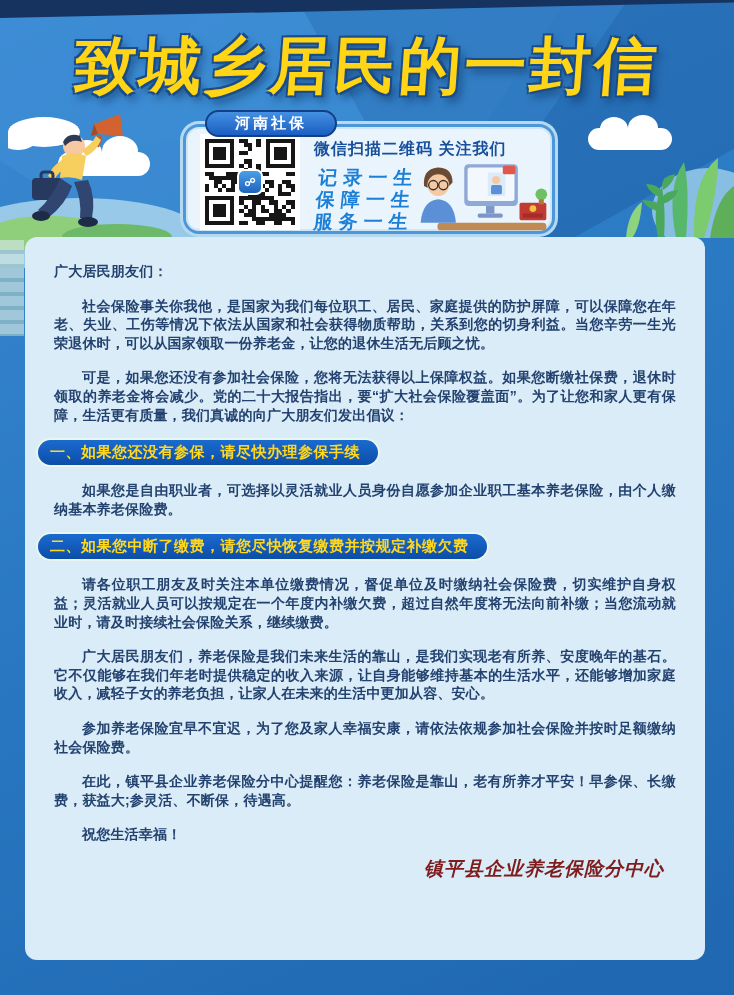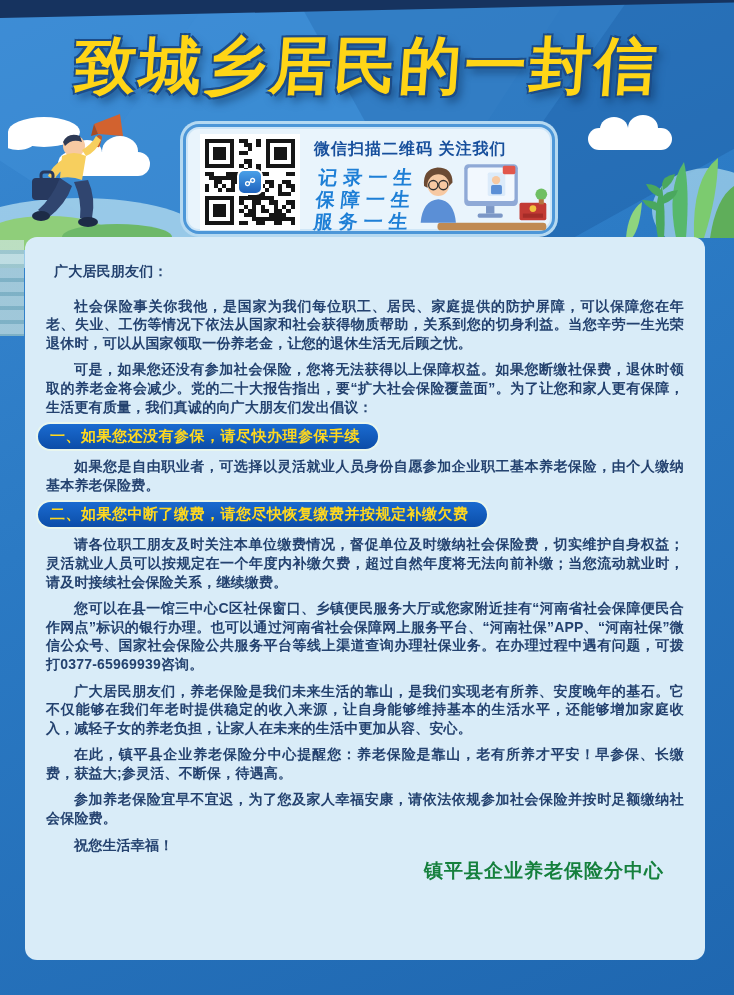--- a/index.html
+++ b/index.html
@@ -63,30 +63,30 @@
   .slogans{position:absolute;left:130px;top:40px;transform:skewX(-6deg);}
   .slogan{font-size:19px;line-height:22px;font-weight:900;color:#1e7fd6;letter-spacing:6px;white-space:nowrap;}
   .operator{position:absolute;right:4px;top:32px;width:134px;height:74px;}
   
   .content{
     position:absolute;z-index:2;left:25px;top:237px;width:680px;height:723px;
     background:#d9ecf8;border-radius:12px;padding:9px 13px 6px 13px;overflow:hidden;
     color:#24426f;font-size:14px;line-height:18.6px;font-weight:600;
     letter-spacing:.2px;text-align:justify;
   }
-  .para{margin:8px;text-indent:2em;}
+  .para{margin:16px;text-indent:2em;}
   .salutation{margin:16px;text-indent:0;}
   .pill{
     width:fit-content;background:linear-gradient(#1a6bd0,#0c4da8);
     color:#ffd81e;font-weight:bold;font-size:15px;line-height:20px;
     padding:2px 18px 3px 12px;border-radius:999px;margin:2px 0;
     box-shadow:0 0 0 2px rgba(235,248,235,.85);letter-spacing:.5px;
   }
   .signature{margin:2px 28px 0 0;text-align:right;text-indent:0;
-    font-size:19px;font-weight:900;color:#15803d;letter-spacing:1px;}
+    font-size:19px;font-weight:900;color:#7f1d1d;letter-spacing:1px;font-style:italic;}
   svg{display:block;}
 </style>
 </head>
 <body>
 
 <div class="poster">
 
   <div class="deco diag1"></div>
   <div class="deco diag2"></div>
   <div class="deco diag3"></div>
@@ -131,20 +131,21 @@
         <path d="M56 84 q-14 -2 -20 -12 q14 0 20 6 Z"></path>
         <path d="M57 62 q10 -6 12 -16 q-12 2 -13 10 Z"></path>
         <path d="M57 76 q12 -4 15 -14 q-13 1 -16 8 Z"></path>
       </g>
       <path d="M20 110 q2 -26 16 -36 q-2 26 -10 36 Z" fill="#8ed47e"></path>
     </svg>
   </div>
 
   <h1 class="title">致城乡居民的一封信</h1>
 
+  <div class="tab">河南社保</div>
   <div class="banner">
     <div class="qr">
       <div class="qr-grid">
           <i style="grid-area:1/9"></i>
           <i style="grid-area:1/10"></i>
           <i style="grid-area:1/13"></i>
           <i style="grid-area:2/10"></i>
           <i style="grid-area:2/11"></i>
           <i style="grid-area:2/13"></i>
           <i style="grid-area:3/11"></i>
@@ -313,20 +314,19 @@
     <p class="salutation">广大居民朋友们：</p>
     <p class="para">社会保险事关你我他，是国家为我们每位职工、居民、家庭提供的防护屏障，可以保障您在年老、失业、工伤等情况下依法从国家和社会获得物质帮助，关系到您的切身利益。当您辛劳一生光荣退休时，可以从国家领取一份养老金，让您的退休生活无后顾之忧。</p>
     <p class="para">可是，如果您还没有参加社会保险，您将无法获得以上保障权益。如果您断缴社保费，退休时领取的养老金将会减少。党的二十大报告指出，要“扩大社会保险覆盖面”。为了让您和家人更有保障，生活更有质量，我们真诚的向广大朋友们发出倡议：</p>
 
     <div class="pill">一、如果您还没有参保，请尽快办理参保手续</div>
     <p class="para">如果您是自由职业者，可选择以灵活就业人员身份自愿参加企业职工基本养老保险，由个人缴纳基本养老保险费。</p>
 
     <div class="pill">二、如果您中断了缴费，请您尽快恢复缴费并按规定补缴欠费</div>
     <p class="para">请各位职工朋友及时关注本单位缴费情况，督促单位及时缴纳社会保险费，切实维护自身权益；灵活就业人员可以按规定在一个年度内补缴欠费，超过自然年度将无法向前补缴；当您流动就业时，请及时接续社会保险关系，继续缴费。</p>
 
-    <p class="para">您可以在县一馆三中心C区社保窗口、乡镇便民服务大厅或您家附近挂有“河南省社会保障便民合作网点”标识的银行办理。也可以通过河南省社会保障网上服务平台、“河南社保”APP、“河南社保”微信公众号、国家社会保险公共服务平台等线上渠道查询办理社保业务。在办理过程中遇有问题，可拨打0377-65969939咨询。</p>
     <p class="para">广大居民朋友们，养老保险是我们未来生活的靠山，是我们实现老有所养、安度晚年的基石。它不仅能够在我们年老时提供稳定的收入来源，让自身能够维持基本的生活水平，还能够增加家庭收入，减轻子女的养老负担，让家人在未来的生活中更加从容、安心。</p>
+    <p class="para">参加养老保险宜早不宜迟，为了您及家人幸福安康，请依法依规参加社会保险并按时足额缴纳社会保险费。</p>
     <p class="para">在此，镇平县企业养老保险分中心提醒您：养老保险是靠山，老有所养才平安！早参保、长缴费，获益大;参灵活、不断保，待遇高。</p>
-    <p class="para">参加养老保险宜早不宜迟，为了您及家人幸福安康，请依法依规参加社会保险并按时足额缴纳社会保险费。</p>
     <p class="para">祝您生活幸福！</p>
     <p class="signature">镇平县企业养老保险分中心</p>
   </div>
 </div>
 
 </body></html>

